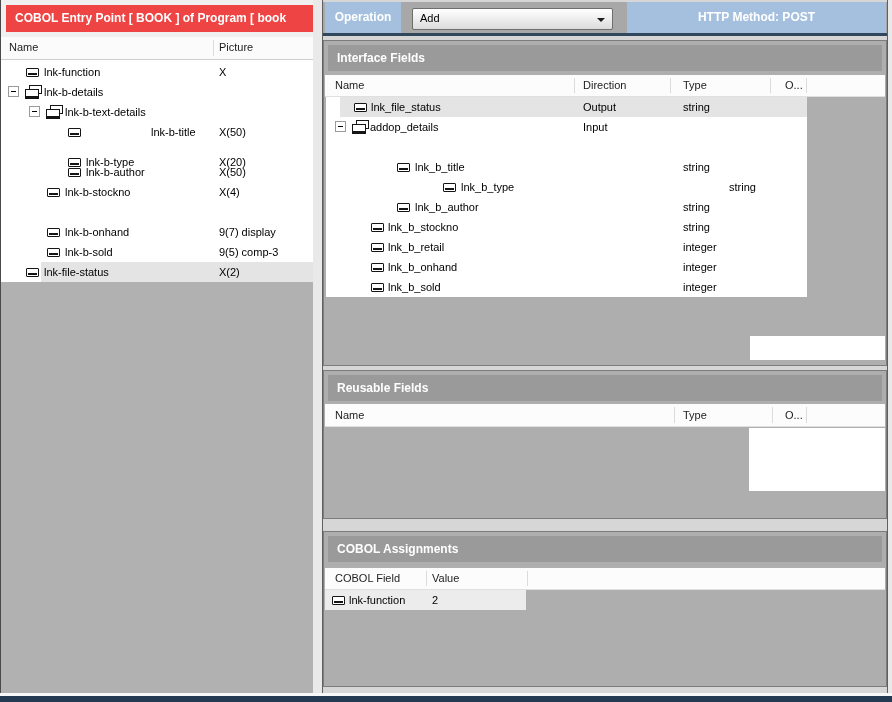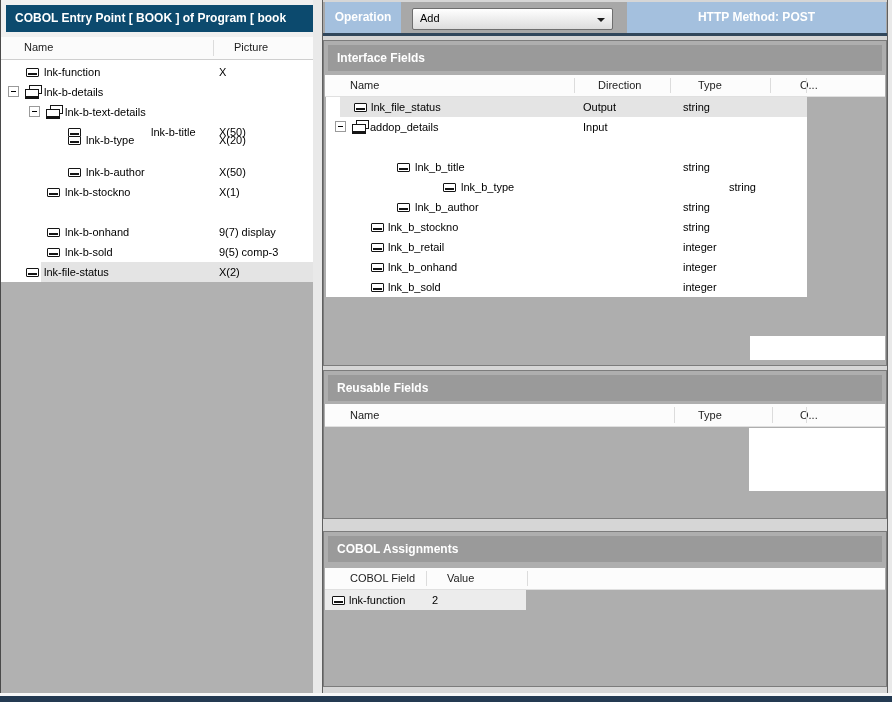--- a/index.html
+++ b/index.html
@@ -1,21 +1,21 @@
 <!DOCTYPE html>
 <html><head>
 <meta charset="utf-8">
 <style>
   * { box-sizing: border-box; margin: 0; padding: 0; }
   html,body { width:892px; height:702px; }
   body { font-family: "Liberation Sans", sans-serif; background:#e9e9e9; position:relative;
          width:892px; height:702px; overflow:hidden; }
   .abs { position:absolute; }
   .txt { position:absolute; font-size:11px; color:#000; white-space:nowrap; }
-  .htxt { position:absolute; font-size:11px; color:#1c1c1c; white-space:nowrap;margin-left:15px; }
+  .htxt { position:absolute; font-size:11px; color:#1c1c1c; white-space:nowrap; }
   .bar-title { color:#fff; font-weight:bold; font-size:12px; line-height:27px; padding-left:9px;
                white-space:nowrap; overflow:hidden; }
   .row { position:absolute; left:0; right:0; height:20px; line-height:20px; }
   .vline { position:absolute; top:3px; bottom:3px; width:1px; background:#dcdcdc; }
   
   .panel { position:absolute; left:323px; width:564px; border:1px solid #7c7c7c; background:#aeaeae; }
   .panel-bar { position:absolute; left:4px; right:4px; top:4px; height:26px; background:#9a9a9a;
                color:#fff; font-weight:bold; font-size:12px; line-height:26px; padding-left:9px;
                white-space:nowrap; }
   .thead { position:absolute; left:1px; right:1px; background:#fcfcfc; border-bottom:1px solid #e0e0e0; }
@@ -34,21 +34,21 @@
               border-left:4px solid transparent; border-right:4px solid transparent;
               border-top:4px solid #1c1c1c; }
   .hl-full { position:absolute; top:0; bottom:0; background:#e4e4e4; }
 </style>
 </head>
 <body>
 
 <div class="abs" style="left:0;top:0;width:1px;height:693px;background:#4a4a4a;"></div>
 <div class="abs" style="left:1px;top:0;width:312px;height:693px;background:#f0f0f0;">
 
-  <div class="abs bar-title" style="left:5px;top:5px;width:307px;height:27px;background:#0c4a6e;">COBOL Entry Point [ BOOK ] of Program [ book</div>
+  <div class="abs bar-title" style="left:5px;top:5px;width:307px;height:27px;background:#ef4444;">COBOL Entry Point [ BOOK ] of Program [ book</div>
 
   <div class="abs" style="left:0;top:37px;width:312px;height:23px;background:#fbfbfb;border-bottom:1px solid #cfcfcf;">
     <span class="htxt" style="left:8px;top:4px;">Name</span>
     <span class="vline" style="left:212px;"></span>
     <span class="htxt" style="left:218px;top:4px;">Picture</span>
   </div>
 
   <div class="abs" style="left:0;top:60px;width:312px;height:222px;background:#ffffff;">
     <div class="row" style="top:2px;">
       <span class="icon-itm" style="left:25px;"></span>
@@ -63,34 +63,34 @@
     <div class="row" style="top:42px;">
       <span class="exp" style="left:28px;"></span>
       <span class="icon-grp" style="left:45px;"></span>
       <span class="txt" style="left:64px;">lnk-b-text-details</span>
     </div>
     <div class="row" style="top:62px;">
       <span class="icon-itm" style="left:67px;"></span>
       <span class="txt" style="left:102px;padding-left:48px;">lnk-b-title</span>
       <span class="txt" style="left:218px;">X(50)</span>
     </div>
-    <div class="row" style="top:70px;">
+    <div class="row" style="top:92px;">
       <span class="icon-itm" style="left:67px;"></span>
       <span class="txt" style="left:85px;">lnk-b-type</span>
       <span class="txt" style="left:218px;">X(20)</span>
     </div>
     <div class="row" style="top:102px;">
       <span class="icon-itm" style="left:67px;"></span>
       <span class="txt" style="left:85px;">lnk-b-author</span>
       <span class="txt" style="left:218px;">X(50)</span>
     </div>
     <div class="row" style="top:122px;">
       <span class="icon-itm" style="left:46px;"></span>
       <span class="txt" style="left:64px;">lnk-b-stockno</span>
-      <span class="txt" style="left:218px;">X(1)</span>
+      <span class="txt" style="left:218px;">X(4)</span>
     </div>
     <div class="row" style="top:162px;">
       <span class="icon-itm" style="left:46px;"></span>
       <span class="txt" style="left:64px;">lnk-b-onhand</span>
       <span class="txt" style="left:218px;">9(7) display</span>
     </div>
     <div class="row" style="top:182px;">
       <span class="icon-itm" style="left:46px;"></span>
       <span class="txt" style="left:64px;">lnk-b-sold</span>
       <span class="txt" style="left:218px;">9(5) comp-3</span>

